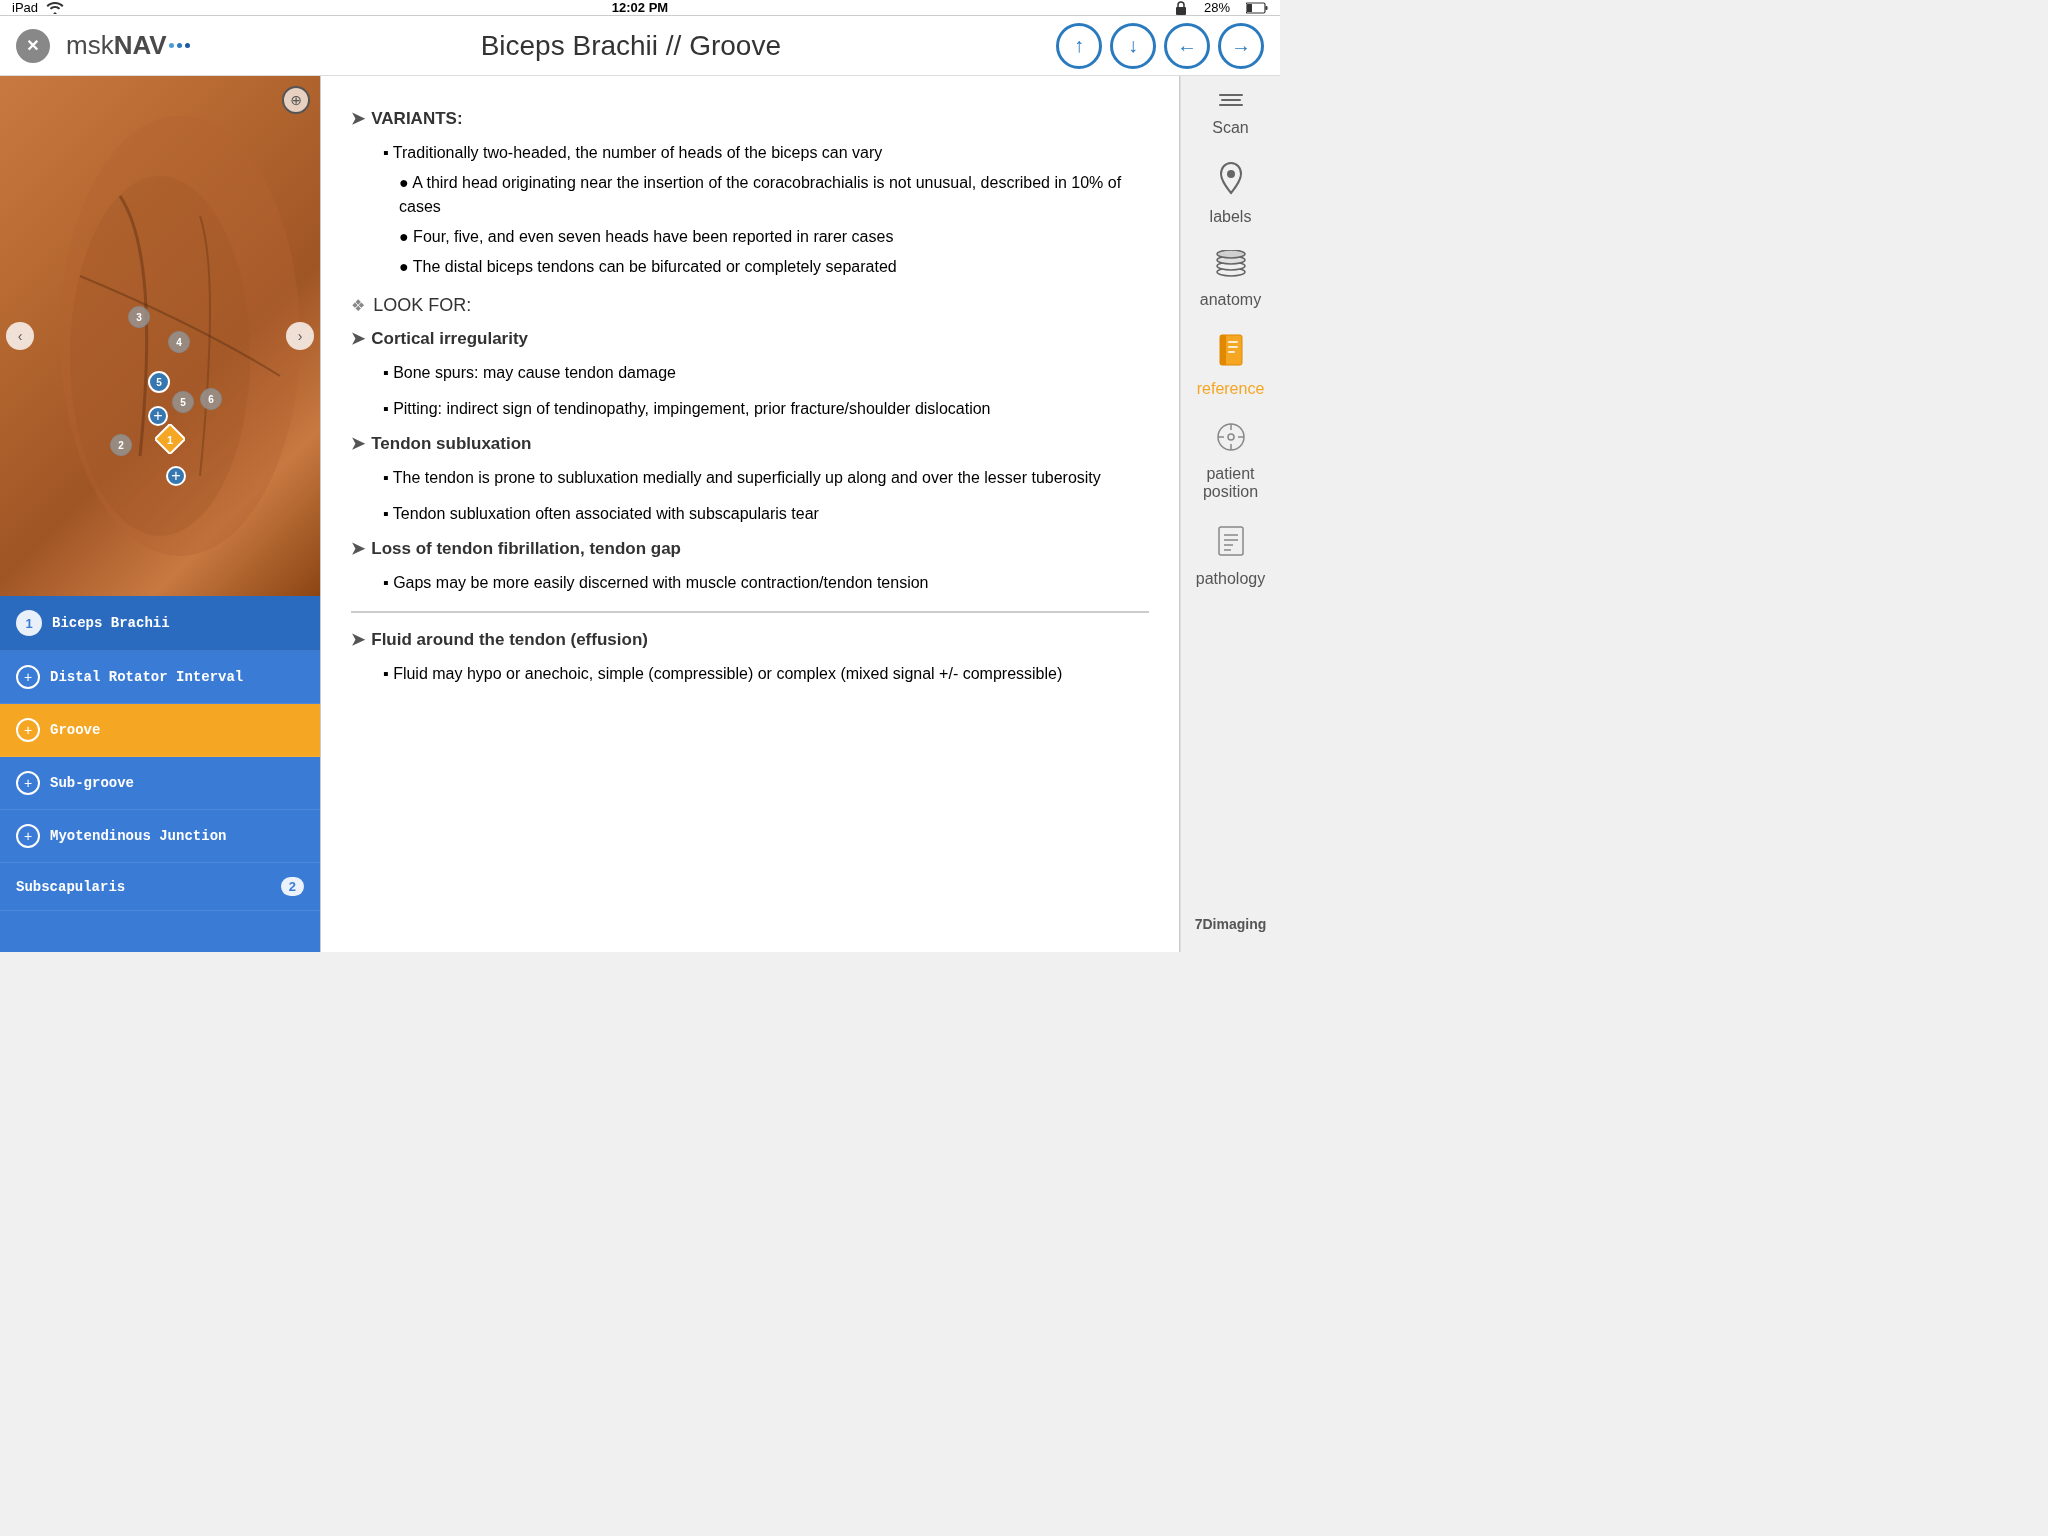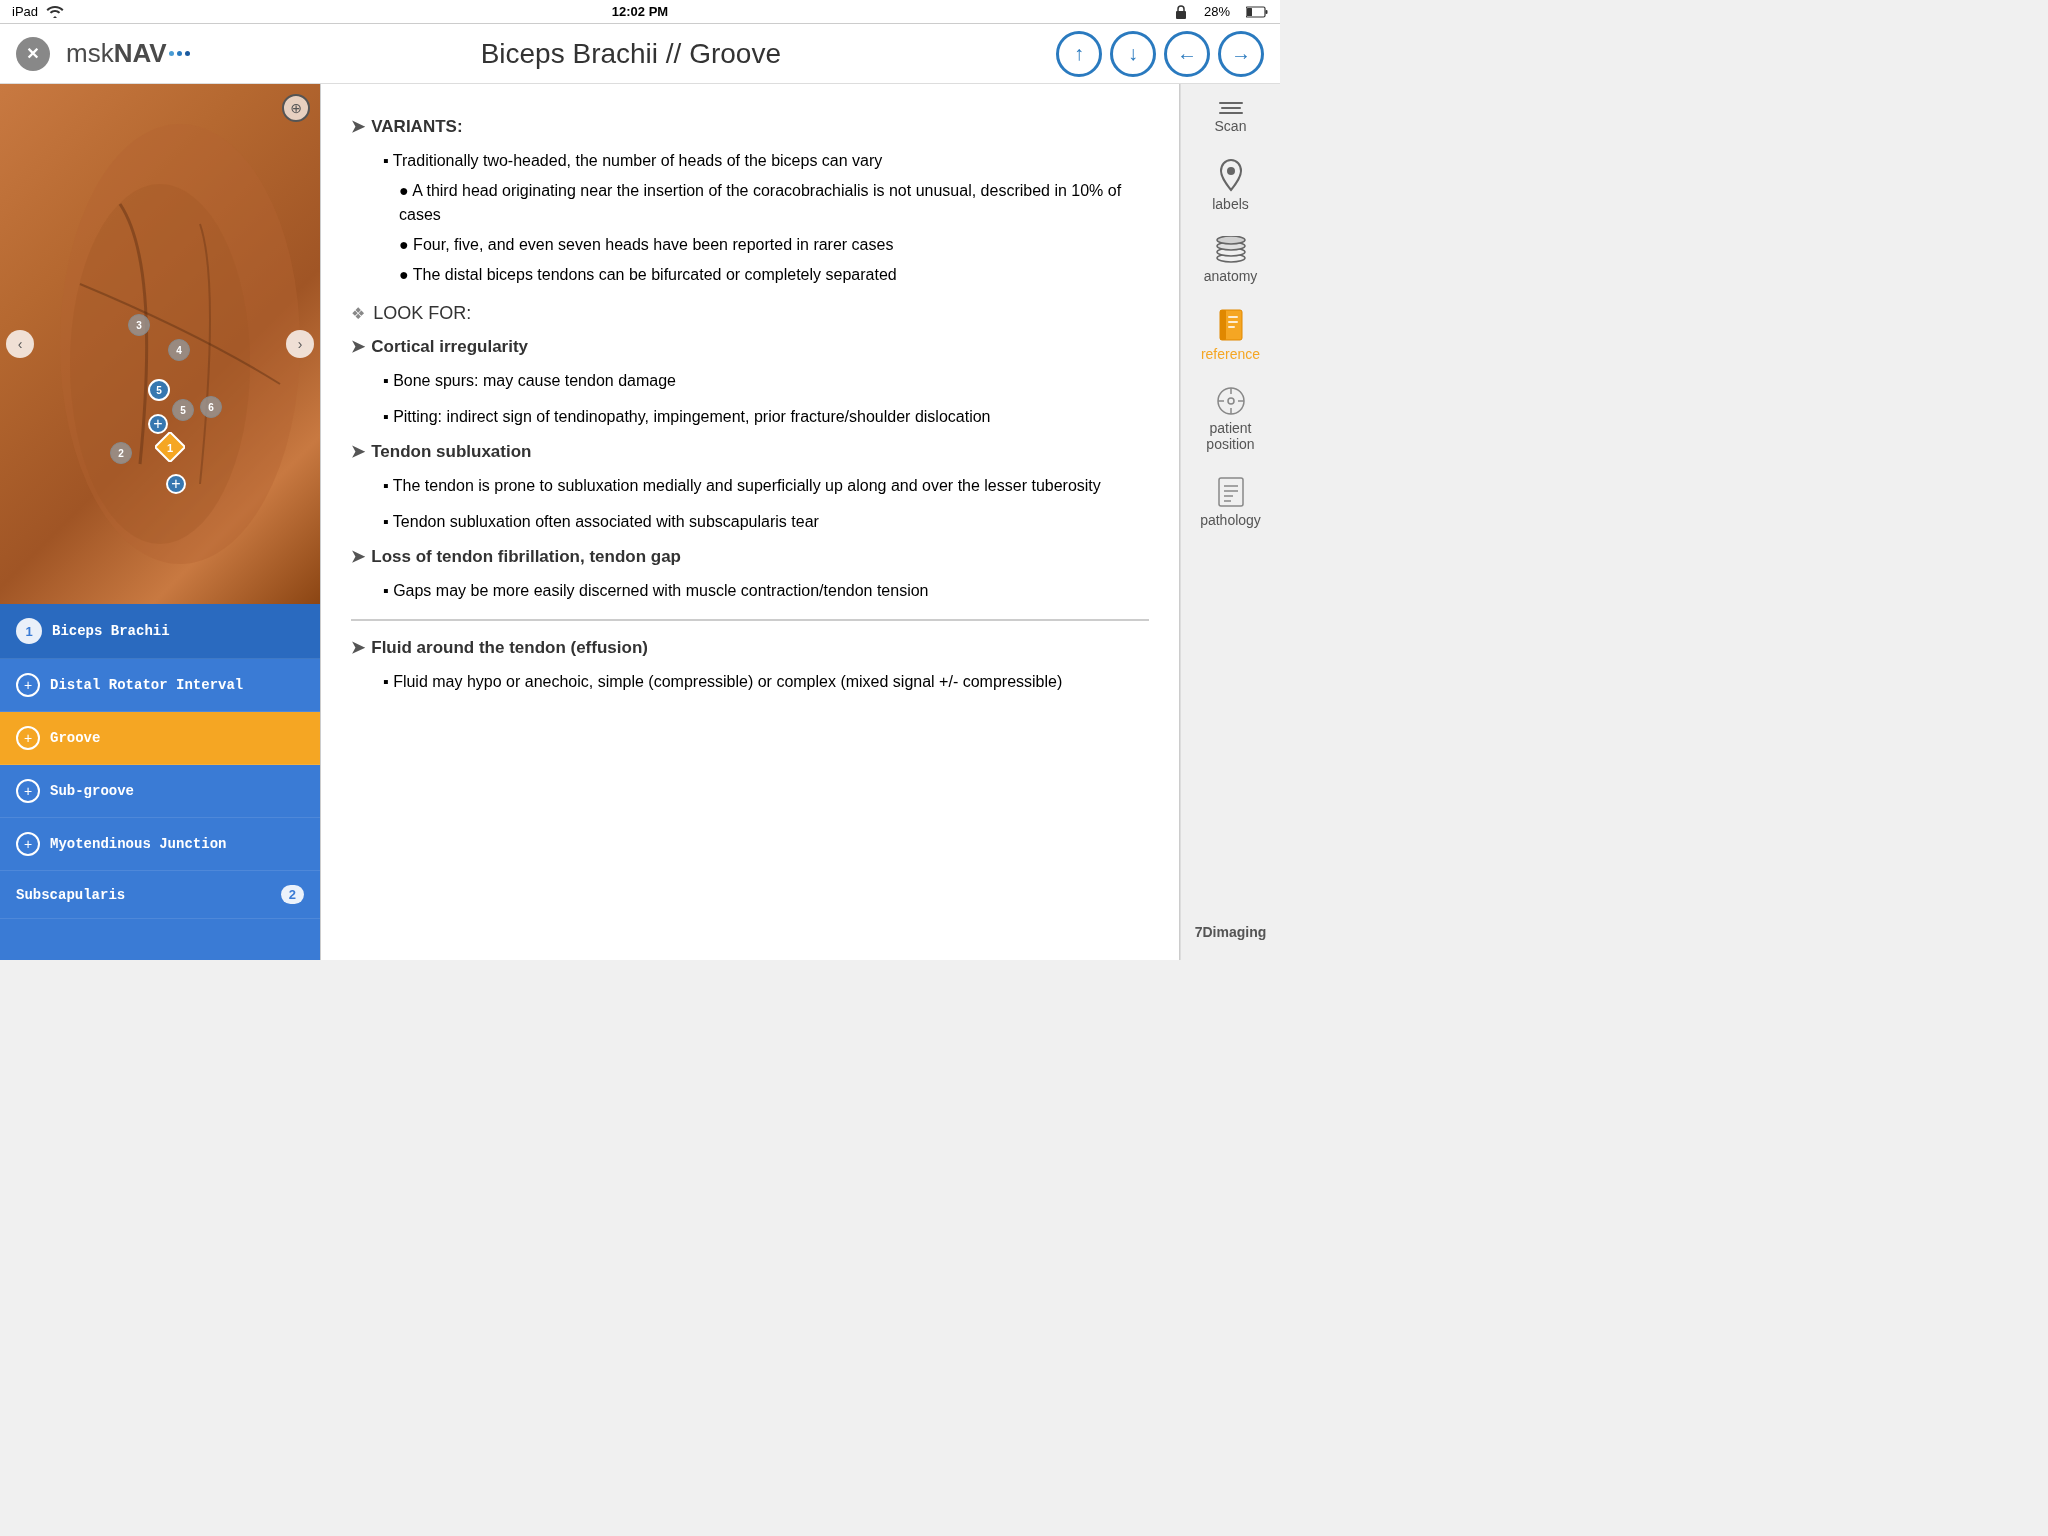--- a/index.html
+++ b/index.html
@@ -1,20 +1,20 @@
 <!DOCTYPE html>
 <html><head>
   <meta charset="utf-8">
   <style>
     * { box-sizing: border-box; margin: 0; padding: 0; }
     body { font-family: -apple-system, 'Helvetica Neue', Arial, sans-serif; background: #f0f0f0; width: 1280px; height: 960px; overflow: hidden; position: relative; }
 
     
     #status-bar {
-      width: 100%; height: 24px; background: #fff; display: flex; align-items: center; justify-content: space-between; padding: 0 12px; font-size: 13px; font-weight: 500; border-bottom: 1px solid #ccc; position: relative; z-index: 100;
+      width: 100%; height: 16px; background: #fff; display: flex; align-items: center; justify-content: space-between; padding: 0 12px; font-size: 13px; font-weight: 500; border-bottom: 1px solid #ccc; position: relative; z-index: 100;
     }
     #status-left { display: flex; align-items: center; gap: 8px; }
     #status-center { position: absolute; left: 50%; transform: translateX(-50%); font-weight: 600; text-align: right; }
     #status-right { display: flex; align-items: center; gap: 16px; }
 
     
     #app-container { width: 100%; height: calc(100% - 24px); display: flex; flex-direction: column; }
 
     
     #header {
@@ -76,21 +76,21 @@
     .bullet-item::before { content: '▪ '; }
     .circle-bullet { margin: 6px 0 6px 48px; font-size: 16px; line-height: 1.5; }
     .circle-bullet::before { content: '● '; }
     .diamond-section { font-size: 18px; font-weight: 500; margin: 16px 0 8px 0; display: flex; align-items: center; gap: 8px; color: #333; }
     .diamond { color: #888; font-size: 16px; }
 
     
     #right-sidebar { width: 100px; flex-shrink: 0; background: #f0f0f0; display: flex; flex-direction: column; align-items: center; padding: 8px 0; gap: 4px; border-left: 1px solid #ddd; }
 
     .sidebar-item { display: flex; flex-direction: column; align-items: center; padding: 10px 8px; cursor: pointer; width: 100%; }
-    .sidebar-item-label { font-size: 14px; color: #555; margin-top: 4px; text-align: center; }
+    .sidebar-item-label { font-size: 16px; color: #555; margin-top: 13px; text-align: center; }
     .sidebar-item-active .sidebar-item-label { color: #f5a623; }
 
     .icon-lines { display: flex; flex-direction: column; gap: 3px; align-items: center; }
     .icon-lines span { display: block; background: #666; height: 2px; border-radius: 1px; }
 
     
     #brand-logo { margin-top: auto; padding: 12px; font-size: 14px; color: #555; font-weight: 600; }
 
     
     #anatomy-overlay { position: absolute; top: 0; left: 0; width: 100%; height: 100%; pointer-events: none; }

